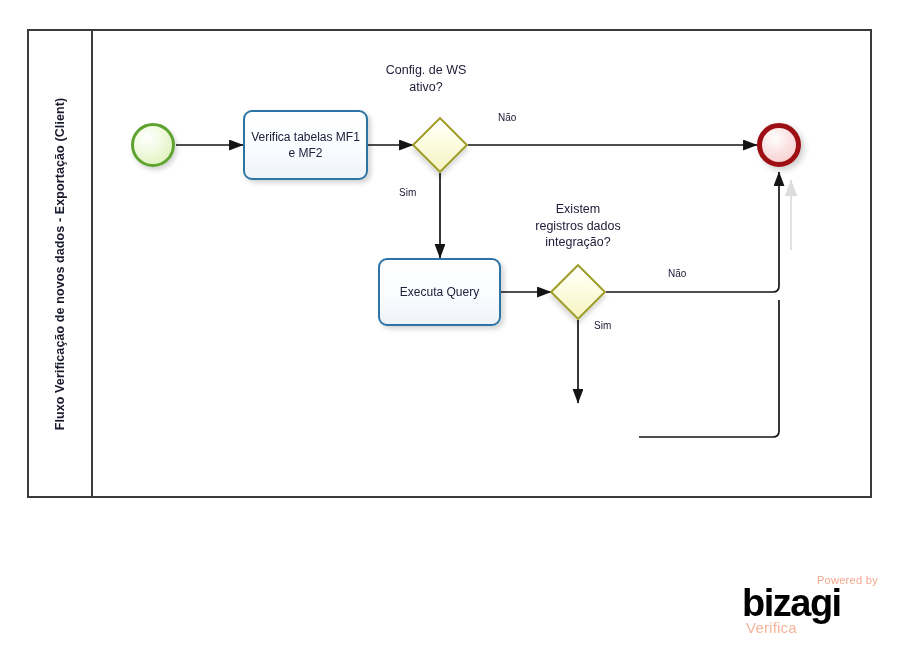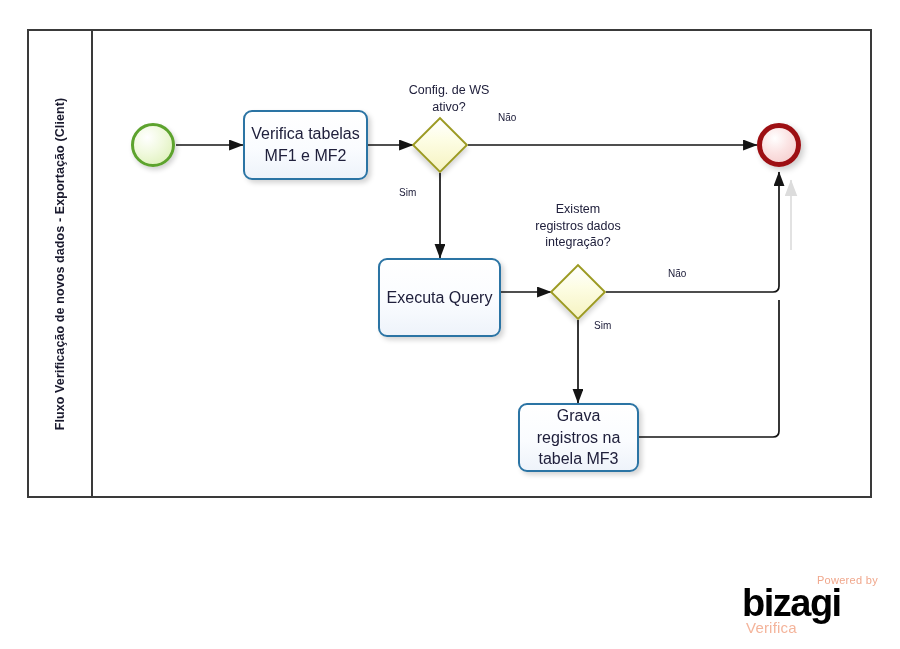--- a/index.html
+++ b/index.html
@@ -87,21 +87,21 @@
     box-sizing: border-box;
     border: 2px solid #2b74a4;
     border-radius: 9px;
     background: linear-gradient(to bottom, #ffffff 0%, #fafcff 55%, #eef3fa 100%);
     box-shadow: 3px 3px 5px rgba(0,0,0,0.17);
     display: flex;
     align-items: center;
     justify-content: center;
     text-align: center;
     color: #20203c;
-    font-size: 16px;
+    font-size: 12px;
     line-height: 1.35;
     padding: 2px 6px;
   }
 
   
   .gateway {
     position: absolute;
     width: 40px; height: 40px;
     background: linear-gradient(to bottom right, #ffffff 0%, #fdfde4 40%, #f6f3c2 100%);
     border: 2px solid #9c9a22;
@@ -200,44 +200,40 @@
   </svg>
 
   <div class="event start-event" style="left:131px; top:123px;"></div>
 
   <div class="task" style="left:243px; top:110px; width:125px; height:70px;">
     <span>Verifica tabelas
 MF1 e MF2</span>
   </div>
 
   <div class="gateway" style="left:420px; top:125px;"></div>
-  <div class="lbl" style="left:384px; top:62px; width:130px;margin-top:20px;">Config. de WS
+  <div class="lbl" style="left:361px; top:62px; width:130px;">Config. de WS
 ativo?</div>
 
   <div class="flow-lbl" style="left:498px; top:112px;">Não</div>
 
   <div class="flow-lbl" style="left:399px; top:187px;">Sim</div>
 
-  <div class="task" style="left:378px; top:258px; width:123px; height:79px;">
+  <div class="task" style="left:378px; top:258px; width:123px; height:68px;">
     <span>Executa Query</span>
   </div>
 
   <div class="gateway" style="left:558px; top:272px;"></div>
   <div class="lbl" style="left:518px; top:201px; width:120px;">Existem
 registros dados
 integração?</div>
 
   <div class="flow-lbl" style="left:668px; top:268px;">Não</div>
 
   <div class="flow-lbl" style="left:594px; top:320px;">Sim</div>
 
-  <div class="task" style="left:518px; top:403px; width:121px; height:69px;">
-    <span>Grava registros
-na tabela MF3</span>
-  </div>
 
   <div class="event end-event" style="left:757px; top:123px;"></div>
 
   <div class="logo">
     <div class="logo-powered">Powered by</div>
     <div class="logo-main">bizagi</div>
     <div class="logo-sub">Verifica</div>
   </div>
 
 </div>

